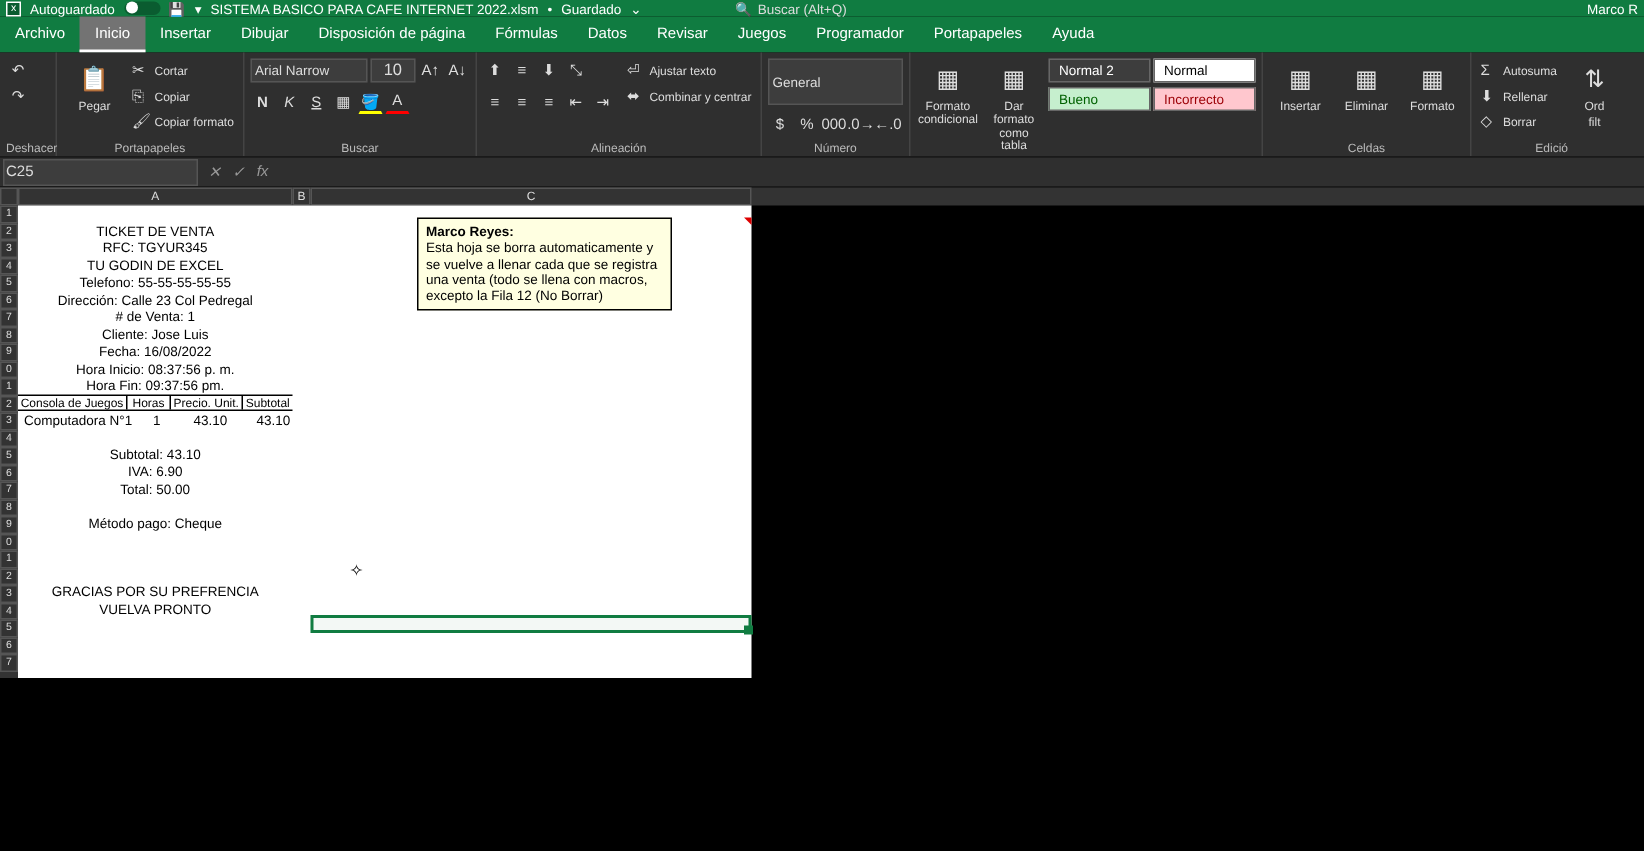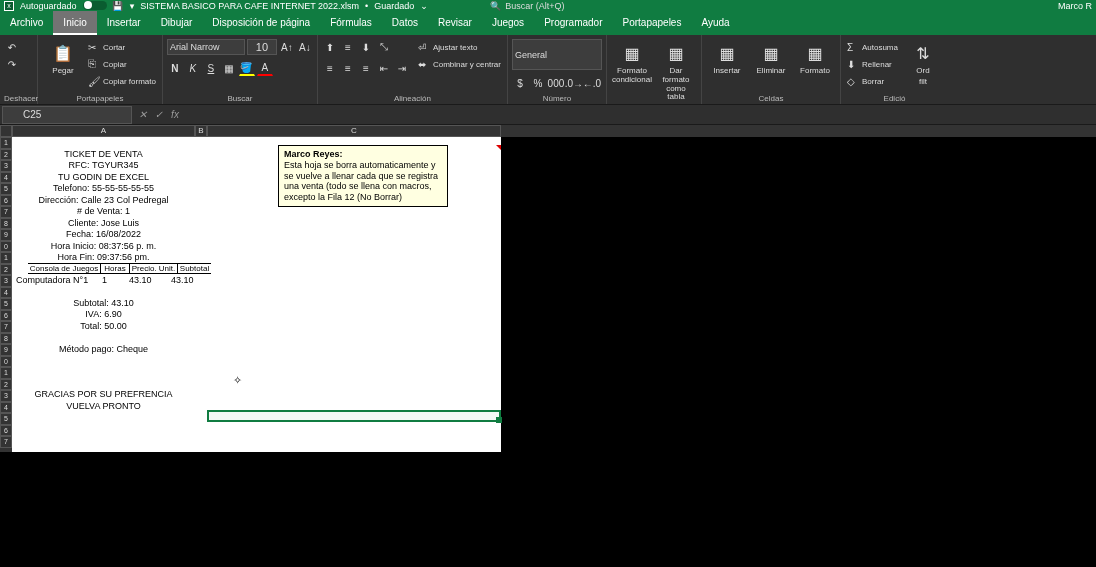--- a/index.html
+++ b/index.html
@@ -47,21 +47,21 @@
 .font-color { border-bottom: 2px solid #ff0000; }
 
 .style-box { border: 1px solid #666; padding: 2px 6px; width: 68px; height: 16px; font-size: 9px; display: flex; align-items: center; cursor: pointer; }
 .style-normal2 { background: #3d3d3d; color: #fff; }
 .style-normal { background: #fff; color: #000; }
 .style-bueno { background: #c6efce; color: #006100; }
 .style-incorrecto { background: #ffc7ce; color: #9c0006; }
 
 
 .formula-bar { background: #2f2f2f; height: 20px; display: flex; align-items: center; border-bottom: 1px solid #1a1a1a; }
-.name-box { background: #3d3d3d; border: 1px solid #555; color: #ddd; width: 130px; height: 18px; font-size: 10px; padding: 0 20px; margin-left: 2px; }
+.name-box { background: #3d3d3d; border: 1px solid #555; color: #ddd; width: 130px; height: 18px; font-size: 10px; padding: 0 1px; margin-left: 2px; }
 .fx-btns { display: flex; gap: 2px; padding: 0 4px; color: #999; font-size: 10px; }
 .fx-btns span { width: 14px; text-align: center; font-style: italic; }
 .formula-input { flex: 1; background: transparent; border: none; color: #ddd; height: 18px; font-size: 10px; padding: 0 4px; }
 
 
 .grid-area { position: relative; background: #000; }
 .col-headers { display: flex; height: 12px; background: #333; color: #ddd; font-size: 8px; }
 .corner { width: 12px; border: 1px solid #555; background: #333; }
 .col-header { border: 1px solid #555; text-align: center; line-height: 10px; background: #333; }
 .col-a { width: 183px; }
@@ -79,21 +79,21 @@
 
 .selection { position: absolute; border: 2px solid #107c41; background: rgba(16,124,65,0.05); pointer-events: none; }
 .selection .handle { width: 6px; height: 6px; background: #107c41; position: absolute; right: -3px; bottom: -3px; }
 
 .comment-box { position: absolute; background: #ffffe1; border: 1px solid #000; padding: 3px 5px; font-size: 9px; width: 170px; line-height: 1.2; }
 .comment-box .author { font-weight: bold; }
 .comment-indicator { position: absolute; width: 0; height: 0; border-left: 5px solid transparent; border-top: 5px solid #d00; }
 
 .cursor-cross { position: absolute; font-size: 11px; color: #000; }
 
-.table-header-row { position: absolute; left: 16px; width: 183px; font-size: 8px; border-top: 1px solid #000; border-bottom: 1px solid #000; display: flex; }
+.table-header-row { position: absolute; left: 0; width: 183px; font-size: 8px; border-top: 1px solid #000; border-bottom: 1px solid #000; display: flex; }
 .table-header-row span { text-align: center; }
 </style>
 </head>
 <body>
 
 <div class="title-bar">
   <div class="left">
     <div class="excel-icon">x</div>
     <span>Autoguardado</span>
     <div class="autosave-toggle"></div>
@@ -227,20 +227,30 @@
 
   <div class="ribbon-group">
     <div class="ribbon-group-content">
       <div class="btn-large">
         <div class="icon">▦</div>
         <span>Formato condicional</span>
       </div>
       <div class="btn-large">
         <div class="icon">▦</div>
         <span>Dar formato como tabla</span>
+      </div>
+      <div class="vstack">
+        <div class="btn-row">
+          <div class="style-box style-normal2">Normal 2</div>
+          <div class="style-box style-normal">Normal</div>
+        </div>
+        <div class="btn-row" style="margin-top:2px">
+          <div class="style-box style-bueno">Bueno</div>
+          <div class="style-box style-incorrecto">Incorrecto</div>
+        </div>
       </div>
     </div>
   </div>
 
   <div class="ribbon-group">
     <div class="ribbon-group-content">
       <div class="btn-large">
           <div class="icon">▦</div>
           <span>Insertar</span>
         </div>

